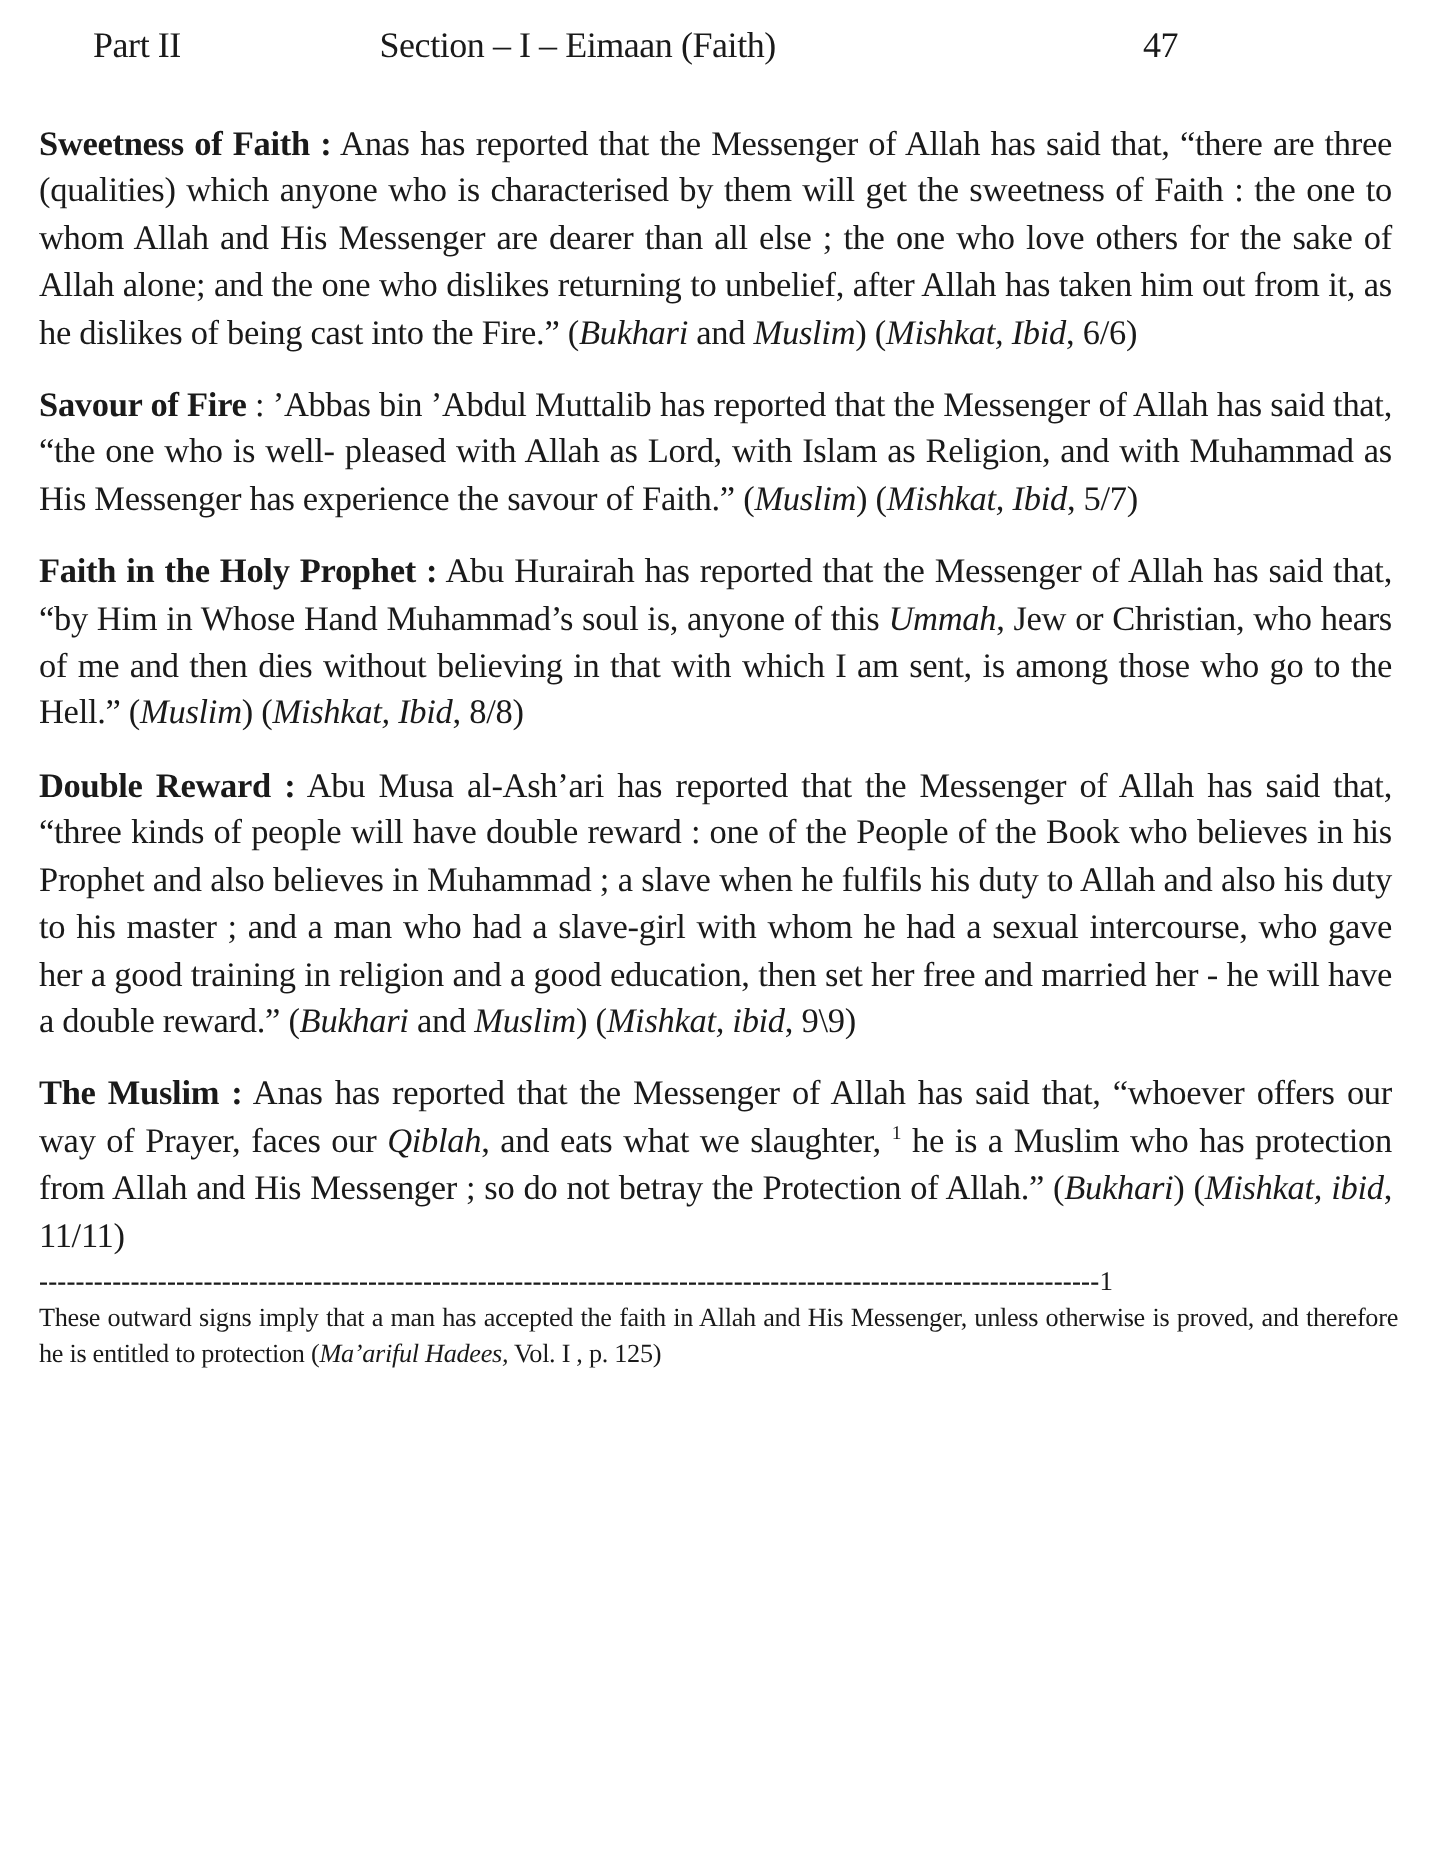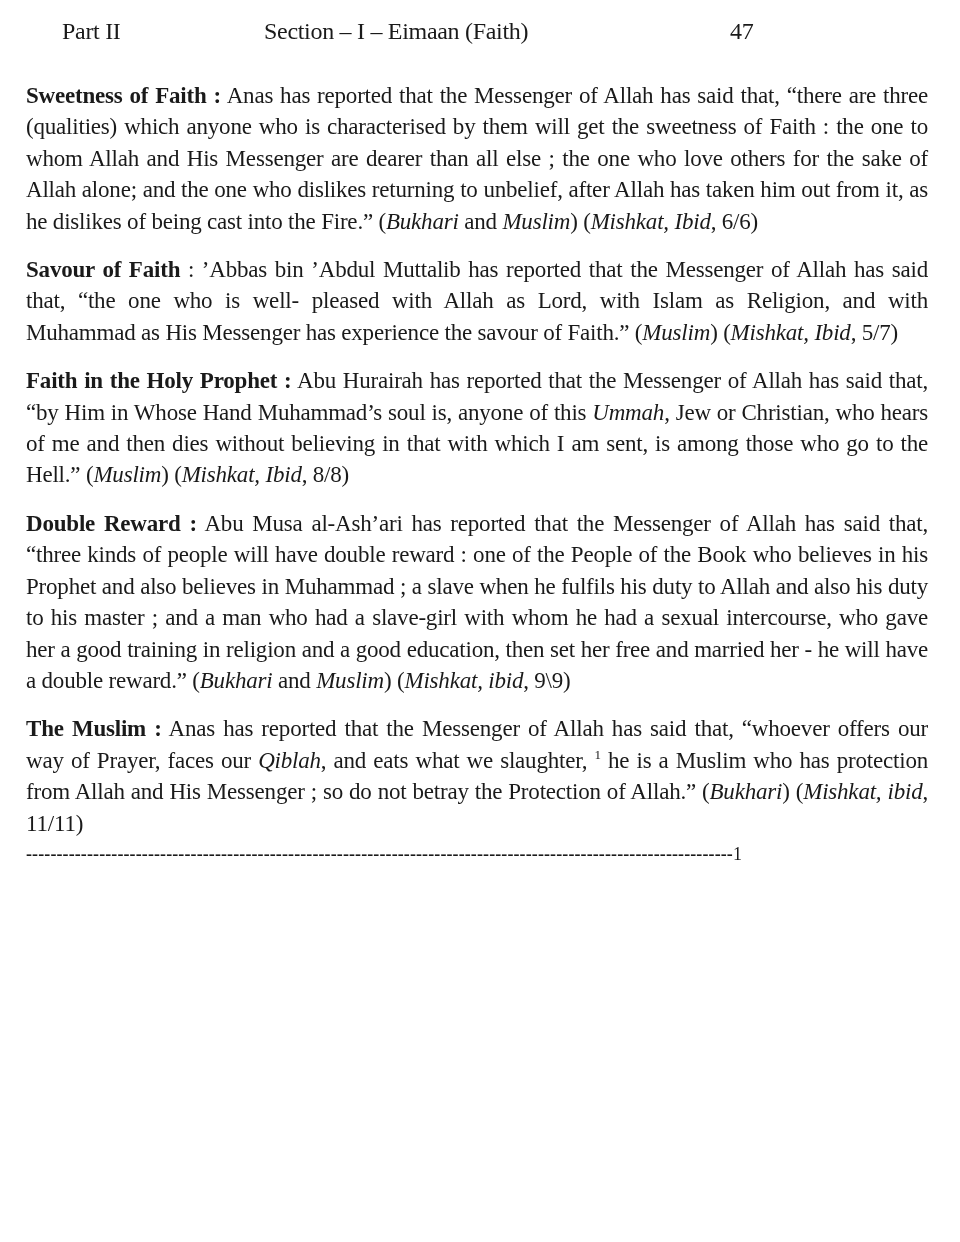--- a/index.html
+++ b/index.html
@@ -2,22 +2,22 @@
 <html><head>
 <meta charset="utf-8">
 <style>
   html, body { margin: 0; padding: 0; background: #ffffff; }
   body { width: 960px; height: 1242px; position: relative; overflow: hidden;
          font-family: "Liberation Serif", "DejaVu Serif", serif; color: #1a1a1a; }
   .header { position: absolute; top: 18px; left: 26px; width: 900px; height: 34px;
             font-size: 24px; letter-spacing: -0.3px; }
   .header span { position: absolute; top: 0; white-space: nowrap; margin-left: 36px; }
   .h-part { left: 0; }
-  .h-section { left: 202px; }
-  .h-page { left: 668px; }
+  .h-section { left: 191px; }
+  .h-page { left: 700px; }
   .content { position: absolute; top: 80px; left: 26px; width: 906px; }
   .para { font-size: 23px; line-height: 31.4px; text-align: justify; margin: 0 4px 17px 0;
           letter-spacing: -0.2px; }
   .para b { font-weight: bold; }
   .para i { font-style: italic; }
   .sup { font-size: 13px; vertical-align: super; line-height: 0; }
   .rule { font-size: 18px; font-weight: bold; letter-spacing: 0.1px; margin-top: -14px;
           white-space: nowrap; overflow: hidden; width: 780px; line-height: 24px; }
   .rule .num { font-weight: normal; }
   .footnote { font-size: 17.5px; line-height: 24px; width: 906px; text-align: justify;
@@ -30,24 +30,25 @@
 <div class="header">
   <span class="h-part">Part II</span>
   <span class="h-section">Section – I – Eimaan (Faith)</span>
   <span class="h-page">47</span>
 </div>
 
 <div class="content">
 
   <p class="para"><b>Sweetness of Faith :</b><span> Anas has reported that the Messenger of Allah has  said that, “there are  three (qualities) which anyone who is characterised by them will get the sweetness of Faith : the one to whom Allah and His Messenger are dearer than all else ; the one who love others for the sake of Allah alone; and the one who dislikes returning to unbelief, after Allah has taken him out from it, as he dislikes of being cast into the Fire.” (</span><i>Bukhari</i><span> and </span><i>Muslim</i><span>) (</span><i>Mishkat, Ibid</i><span>, 6/6)</span></p>
 
-  <p class="para"><b>Savour of Faith</b><span> :  ’Abbas bin ’Abdul Muttalib has reported that the Messenger of Allah has said that, “the one who is well- pleased with Allah as Lord, with Islam as Religion, and with Muhammad as His Messenger has experience the savour of Faith.” (</span><i>Muslim</i><span>) (</span><i>Mishkat, Ibid</i><span>, 5/7)</span></p>
+  <p class="para"><b>Savour of Fire</b><span> :  ’Abbas bin ’Abdul Muttalib has reported that the Messenger of Allah has said that, “the one who is well- pleased with Allah as Lord, with Islam as Religion, and with Muhammad as His Messenger has experience the savour of Faith.” (</span><i>Muslim</i><span>) (</span><i>Mishkat, Ibid</i><span>, 5/7)</span></p>
 
   <p class="para"><b>Faith in the Holy Prophet :</b><span> Abu Hurairah has reported  that the Messenger of Allah has said that, “by Him in Whose Hand Muhammad’s soul is, anyone of this </span><i>Ummah</i><span>, Jew or Christian, who hears of me and then dies without believing in that with which I am sent, is among those who go to the Hell.” (</span><i>Muslim</i><span>) (</span><i>Mishkat, Ibid</i><span>, 8/8)</span></p>
 
   <p class="para"><b>Double Reward :</b><span> Abu Musa al-Ash’ari has reported that the Messenger of Allah has said that, “three kinds of people will have double reward : one of the People of the Book who believes in his Prophet and also believes in Muhammad ; a slave when he fulfils his duty to Allah and also his duty to his master ; and a man who had a slave-girl with whom he had a sexual intercourse, who gave her a good training in religion and a good education, then set her free and married her - he will have a double reward.” (</span><i>Bukhari</i><span> and </span><i>Muslim</i><span>) (</span><i>Mishkat, ibid</i><span>, 9\9)</span></p>
 
   <p class="para"><b>The Muslim :</b><span> Anas has reported that the Messenger of Allah has said that, “whoever offers our way of Prayer, faces our </span><i>Qiblah</i><span>, and eats  what we slaughter, </span><span class="sup">1</span><span> he  is a Muslim who has protection from Allah and His Messenger ; so do not betray the Protection of Allah.” (</span><i>Bukhari</i><span>) (</span><i>Mishkat, ibid</i><span>, 11/11)</span></p>
 
   <div class="rule"><span>--------------------------------------------------------------------------------------------------------------------</span><span class="num">1</span></div>
 
+  <div class="footnote"><span>These outward  signs imply that a man has accepted the faith in Allah and His Messenger, unless otherwise is proved, and therefore he is entitled to protection (</span><i>Ma’ariful Hadees,</i><span> Vol. I , p. 125)</span></div>
 
 </div>
 
 </body></html>

